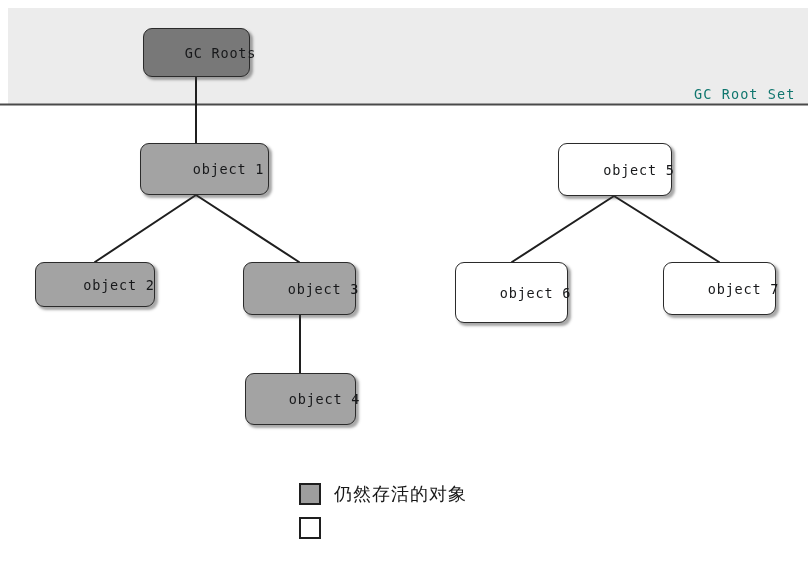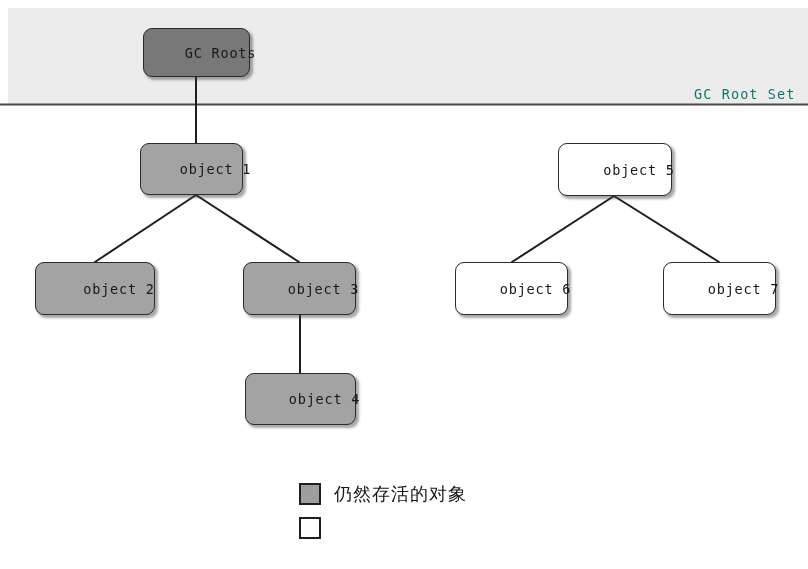--- a/index.html
+++ b/index.html
@@ -101,41 +101,41 @@
       <line x1="614" y1="196" x2="719" y2="262"></line>
     </g>
   </svg>
 
   <div class="band-label" style="left:694px; top:86px;">GC Root Set</div>
 
   <div class="node root" style="left:143px; top:28px; width:107px; height:49px;">
     <span>GC Roots</span>
   </div>
 
-  <div class="node alive" style="left:140px; top:143px; width:103px; height:52px;">
+  <div class="node alive" style="left:140px; top:143px; width:129px; height:52px;">
     <span>object 1</span>
   </div>
 
-  <div class="node alive" style="left:35px; top:262px; width:120px; height:53px;">
+  <div class="node alive" style="left:35px; top:262px; width:120px; height:45px;">
     <span>object 2</span>
   </div>
 
   <div class="node alive" style="left:243px; top:262px; width:113px; height:53px;">
     <span>object 3</span>
   </div>
 
   <div class="node alive" style="left:245px; top:373px; width:111px; height:52px;align-items:center;">
     <span>object 4</span>
   </div>
 
   <div class="node garbage" style="left:558px; top:143px; width:114px; height:53px;justify-content:center;">
     <span>object 5</span>
   </div>
 
-  <div class="node garbage" style="left:455px; top:262px; width:113px; height:53px;">
+  <div class="node garbage" style="left:455px; top:262px; width:113px; height:61px;">
     <span>object 6</span>
   </div>
 
   <div class="node garbage" style="left:663px; top:262px; width:113px; height:53px;">
     <span>object 7</span>
   </div>
 
   <div class="legend-swatch alive" style="left:299px; top:483px;"></div>
   <div class="legend-text" style="left:334px; top:482px;">仍然存活的对象</div>
 

